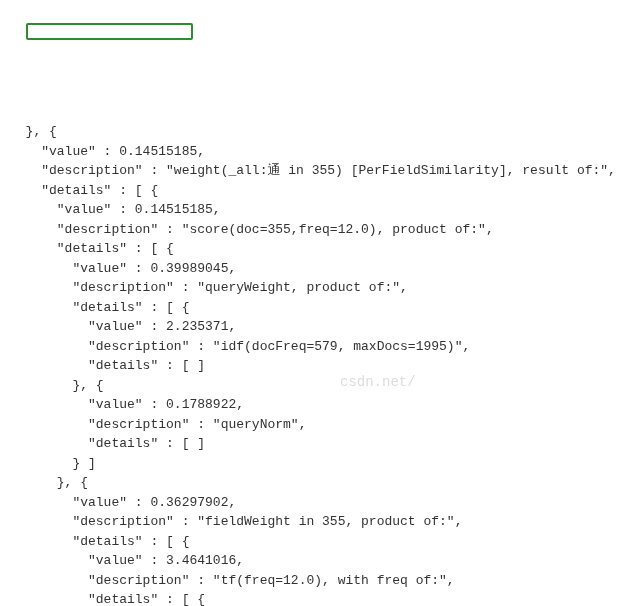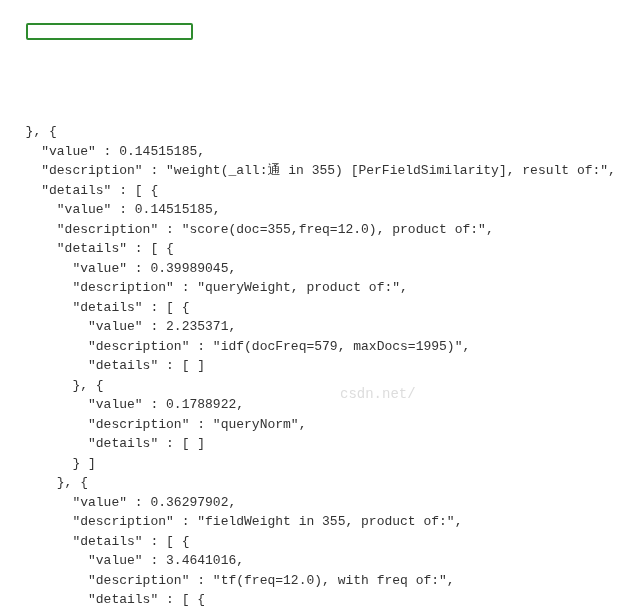--- a/index.html
+++ b/index.html
@@ -33,17 +33,17 @@
     .line {
       display: block;
     }
   </style>
 </head>
 <body>
 
 
 
 <div class="highlight-box" style="top: 23px; left: 26px; width: 167px; height: 17px;"></div>
-<div class="watermark" style="top: 384px; left: 340px;">csdn.net/</div>
+<div class="watermark" style="top: 372px; left: 340px;">csdn.net/</div>
 <div id="code-container"><span class="line">  }, {</span><span class="line">    "value" : 0.14515185,</span><span class="line">    "description" : "weight(_all:通 in 355) [PerFieldSimilarity], result of:",</span><span class="line">    "details" : [ {</span><span class="line">      "value" : 0.14515185,</span><span class="line">      "description" : "score(doc=355,freq=12.0), product of:",</span><span class="line">      "details" : [ {</span><span class="line">        "value" : 0.39989045,</span><span class="line">        "description" : "queryWeight, product of:",</span><span class="line">        "details" : [ {</span><span class="line">          "value" : 2.235371,</span><span class="line">          "description" : "idf(docFreq=579, maxDocs=1995)",</span><span class="line">          "details" : [ ]</span><span class="line">        }, {</span><span class="line">          "value" : 0.1788922,</span><span class="line">          "description" : "queryNorm",</span><span class="line">          "details" : [ ]</span><span class="line">        } ]</span><span class="line">      }, {</span><span class="line">        "value" : 0.36297902,</span><span class="line">        "description" : "fieldWeight in 355, product of:",</span><span class="line">        "details" : [ {</span><span class="line">          "value" : 3.4641016,</span><span class="line">          "description" : "tf(freq=12.0), with freq of:",</span><span class="line">          "details" : [ {</span></div>
 
 
 
 
 </body></html>

